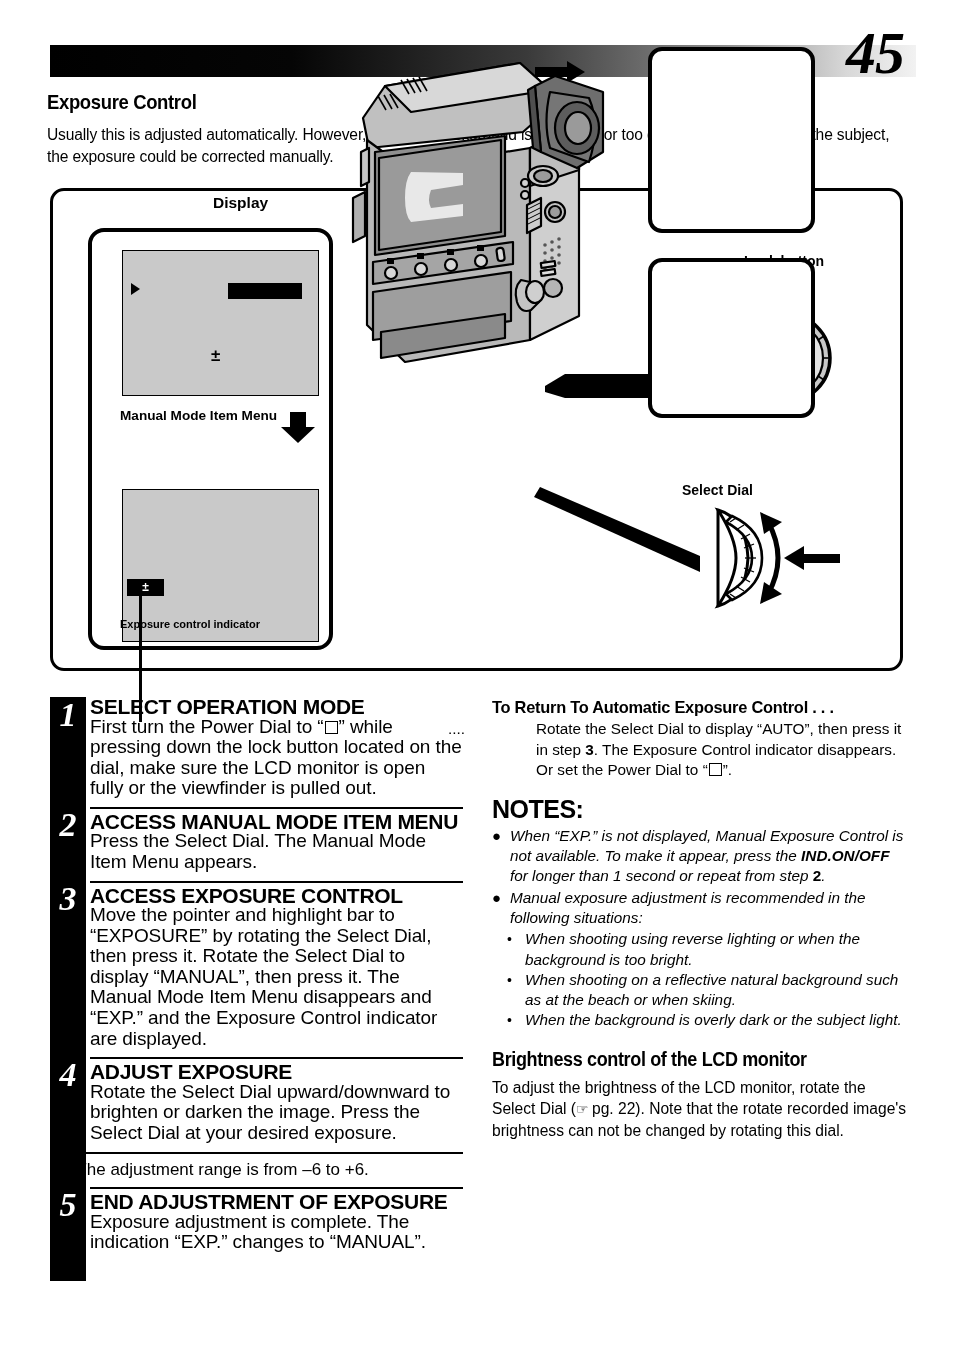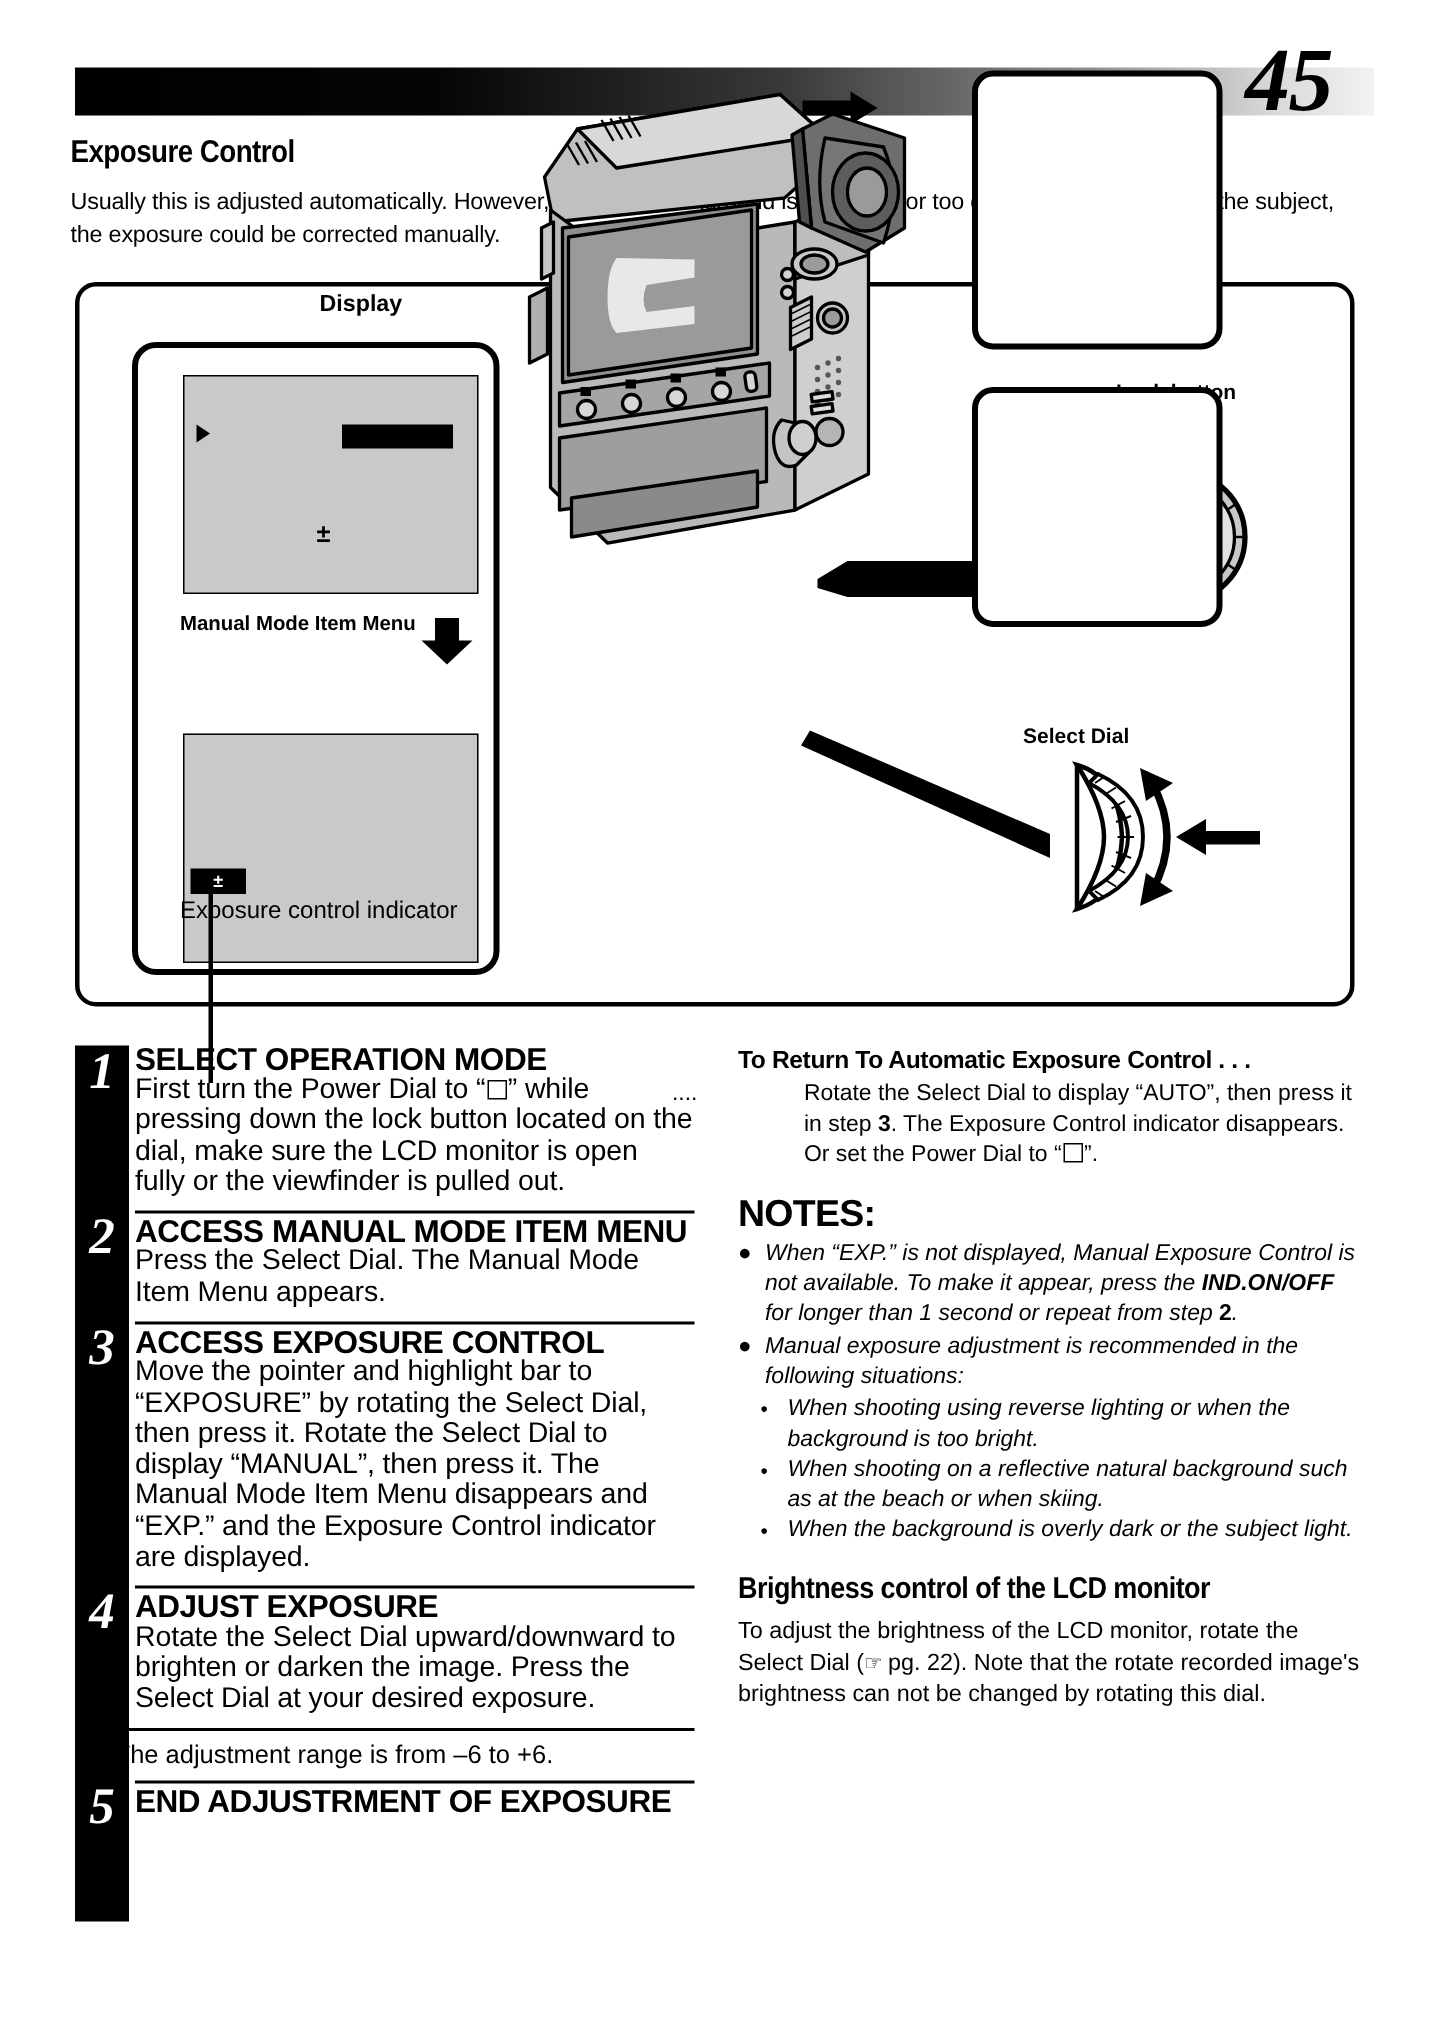--- a/index.html
+++ b/index.html
@@ -1,21 +1,21 @@
 <!DOCTYPE html>
 <html><head>
 <meta charset="utf-8">
 <style>
   html,body{margin:0;padding:0;}
   body{
     width:954px;height:1355px;background:#ffffff;
     font-family:"Liberation Sans", sans-serif;
     color:#000;position:relative;overflow:hidden;
   }
-  .page{position:relative;width:912px;height:1355px;}
+  .page{position:relative;width:912px;height:1355px;padding-left:16px;}
 
   
   .hdr-bar{
     position:absolute;left:50px;top:45px;width:866px;height:32px;
     background:linear-gradient(to right,#000 0%,#050505 28%,#3a3a3a 55%,#8d8d8d 78%,#d8d8d8 92%,#f2f2f2 100%);
   }
   .pageno{
     position:absolute;right:24px;top:23px;
     font-family:"Liberation Serif", serif;
     font-style:italic;font-weight:700;font-size:60px;line-height:60px;
@@ -66,22 +66,22 @@
     color:#fff;font-size:12px;font-weight:700;line-height:17px;text-align:center;
   }
   .leader{position:absolute;left:16px;top:106px;width:3px;height:126px;background:#000;}
 
   .mmi-label{
     position:absolute;left:28px;top:175px;width:160px;
     font-weight:700;font-size:13.6px;line-height:17px;
   }
   .down-arrow{position:absolute;left:187px;top:176px;}
   .expo-cap{
-    position:absolute;left:28px;top:367px;width:215px;
-    font-weight:400;font-size:16px;
+    position:absolute;left:28px;top:386px;width:215px;
+    font-weight:700;font-size:11px;
   }
 
   
   .callout{
     position:absolute;border:4px solid #000;border-radius:14px;box-sizing:border-box;background:#fff;
   }
   .co-power{left:648px;top:47px;width:167px;height:186px;}
   .co-select{left:648px;top:258px;width:167px;height:160px;}
   .co-title{position:absolute;font-weight:700;font-size:14px;white-space:nowrap;}
 
@@ -353,20 +353,21 @@
     <div class="step">
       <div class="num">4</div>
       <div class="hd">ADJUST EXPOSURE</div>
       <div class="bd">Rotate the Select Dial upward/downward to brighten or darken the image. Press the Select Dial at your desired exposure.</div>
     </div>
     <div class="sub-note">• The adjustment range is from –6 to +6.</div>
 
     <div class="step">
       <div class="num">5</div>
       <div class="hd">END ADJUSTRMENT OF EXPOSURE</div>
+      <div class="bd">Exposure adjustment is complete. The indication “EXP.” changes to “MANUAL”.</div>
     </div>
   </div>
 
   <div class="rcol">
     <div class="rc-h">To Return To Automatic Exposure Control . . .</div>
     <div class="rc-ret"><span class="ind">....</span><span>Rotate the Select Dial to display “AUTO”, then press it in step </span><span class="bn">3</span><span>. The Exposure Control indicator disappears. Or set the Power Dial to “</span><span class="sqbox"></span><span>”.</span></div>
 
     <div class="notes-h">NOTES:</div>
 
     <div class="nlist">

